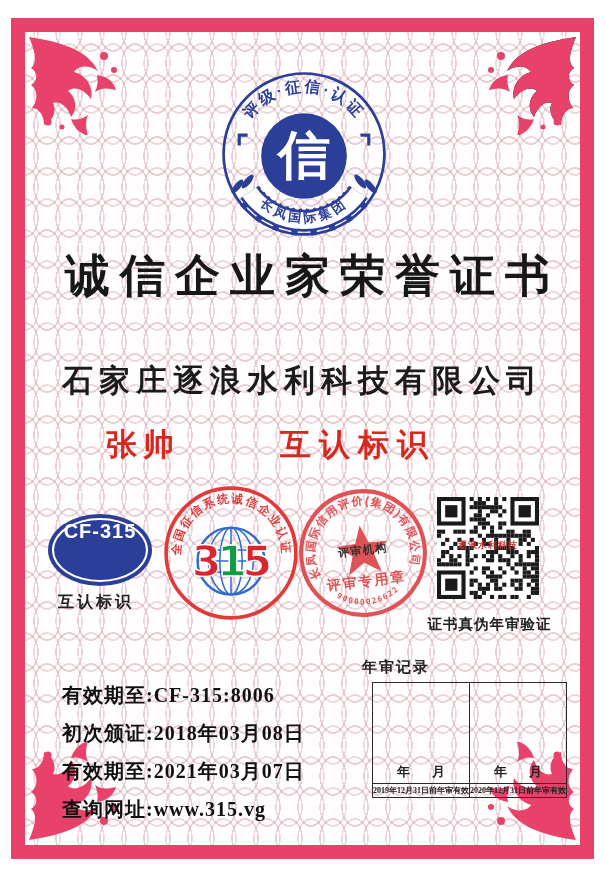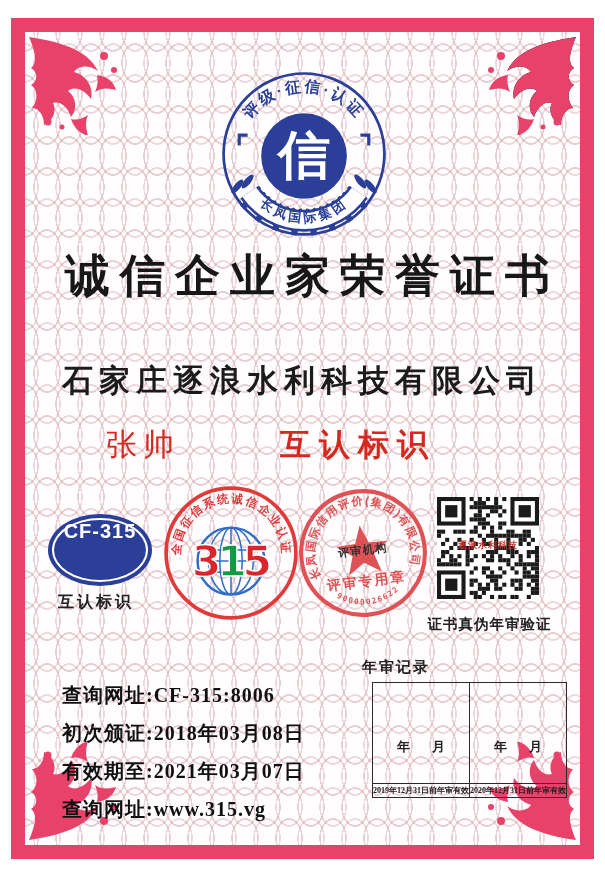--- a/index.html
+++ b/index.html
@@ -22,21 +22,21 @@
   .fl-bl{left:27px;bottom:31px;transform:scaleY(-1);}
   .fl-br{right:27px;bottom:31px;transform:scale(-1,-1);}
 
   .emblem{position:absolute;left:210px;top:62px;width:188px;height:188px;}
 
   .title{position:absolute;left:0;right:16px;top:246px;text-align:center;
          font-size:45px;font-weight:900;color:#171717;letter-spacing:10px;white-space:nowrap;padding-left:36px;}
   .credit{position:absolute;right:50px;top:312px;font-size:17px;font-weight:700;color:#3c3c3c;letter-spacing:.5px;}
   .company{position:absolute;left:0;right:0;top:360px;text-align:center;
            font-size:31px;font-weight:900;color:#1b1b1b;letter-spacing:6px;white-space:nowrap;}
-  .person{position:absolute;left:106px;top:424px;font-size:31px;font-weight:400;color:#d5281e;letter-spacing:6px;}
+  .person{position:absolute;left:106px;top:424px;font-size:31px;font-weight:700;color:#d5281e;letter-spacing:6px;}
   .honor{position:absolute;left:280px;top:424px;font-size:31px;font-weight:900;color:#d5281e;letter-spacing:8px;}
 
   .cf315{position:absolute;left:52px;top:518px;width:92px;height:60px;background:#2b3f99;
          border:2px solid #ffffff;border-radius:50%;box-shadow:0 0 0 4px #2b3f99;
          display:flex;justify-content:center;}
   .cf315 span{color:#ffffff;font-size:20px;font-weight:800;letter-spacing:1px;}
   .cap{font-family:"Liberation Serif",serif;font-weight:700;color:#222;}
   .cap-cf{position:absolute;left:58px;top:592px;font-size:16px;letter-spacing:3px;}
   .badge315{position:absolute;left:158px;top:480px;width:146px;height:146px;}
   .seal{position:absolute;left:296px;top:486px;width:134px;height:134px;transform:rotate(-7deg);opacity:.92;}
@@ -47,21 +47,21 @@
 
   .info{position:absolute;left:62px;top:676px;font-family:"Liberation Serif",serif;
         font-size:20px;font-weight:700;color:#101010;letter-spacing:1px;line-height:38px;}
   .review-title{position:absolute;left:362px;top:658px;font-size:15px;letter-spacing:2px;}
   .review{position:absolute;left:372px;top:682px;width:168px;height:116px;display:flex;}
   .rv-cell{flex:1;border:1.5px solid #2a2a2a;display:flex;flex-direction:column;}
   .rv-cell+.rv-cell{border-left:none;}
   .rv-main{flex:1;display:flex;align-items:flex-end;justify-content:center;gap:22px;
            font-family:"Liberation Serif",serif;font-size:13px;font-weight:700;color:#222;padding-bottom:2px;}
   .rv-note{border-top:1px solid #2a2a2a;font-family:"Liberation Serif",serif;font-size:8px;
-           font-weight:700;color:#222;text-align:center;line-height:13px;white-space:nowrap;overflow:hidden;margin-top:25px;}
+           font-weight:700;color:#222;text-align:center;line-height:13px;white-space:nowrap;overflow:hidden;}
 </style>
 </head>
 <body>
 
 <div class="page">
   <div class="band"></div>
   <div class="inner"></div>
 
   <svg class="flourish fl-tl" viewBox="0 0 100 100">
     <g fill="#e8416a">
@@ -435,21 +435,21 @@
         <rect x="80" y="8" width="12" height="12" fill="#1a1a1a"></rect>
         <rect x="0" y="72" width="28" height="28" fill="#1a1a1a"></rect>
         <rect x="4" y="76" width="20" height="20" fill="#ffffff"></rect>
         <rect x="8" y="80" width="12" height="12" fill="#1a1a1a"></rect>
       </svg>
     <div class="qr-overlay">逐浪水利科技</div>
   </div>
   <div class="cap cap-qr">证书真伪年审验证</div>
 
   <div class="info">
-    <div>查询网址:CF-315:8006</div>
+    <div>有效期至:CF-315:8006</div>
     <div>初次颁证:2018年03月08日</div>
     <div>有效期至:2021年03月07日</div>
     <div>查询网址:www.315.vg</div>
   </div>
 
   <div class="cap review-title">年审记录</div>
   <div class="review">
     <div class="rv-cell">
       <div class="rv-main">
         <span>年</span>

